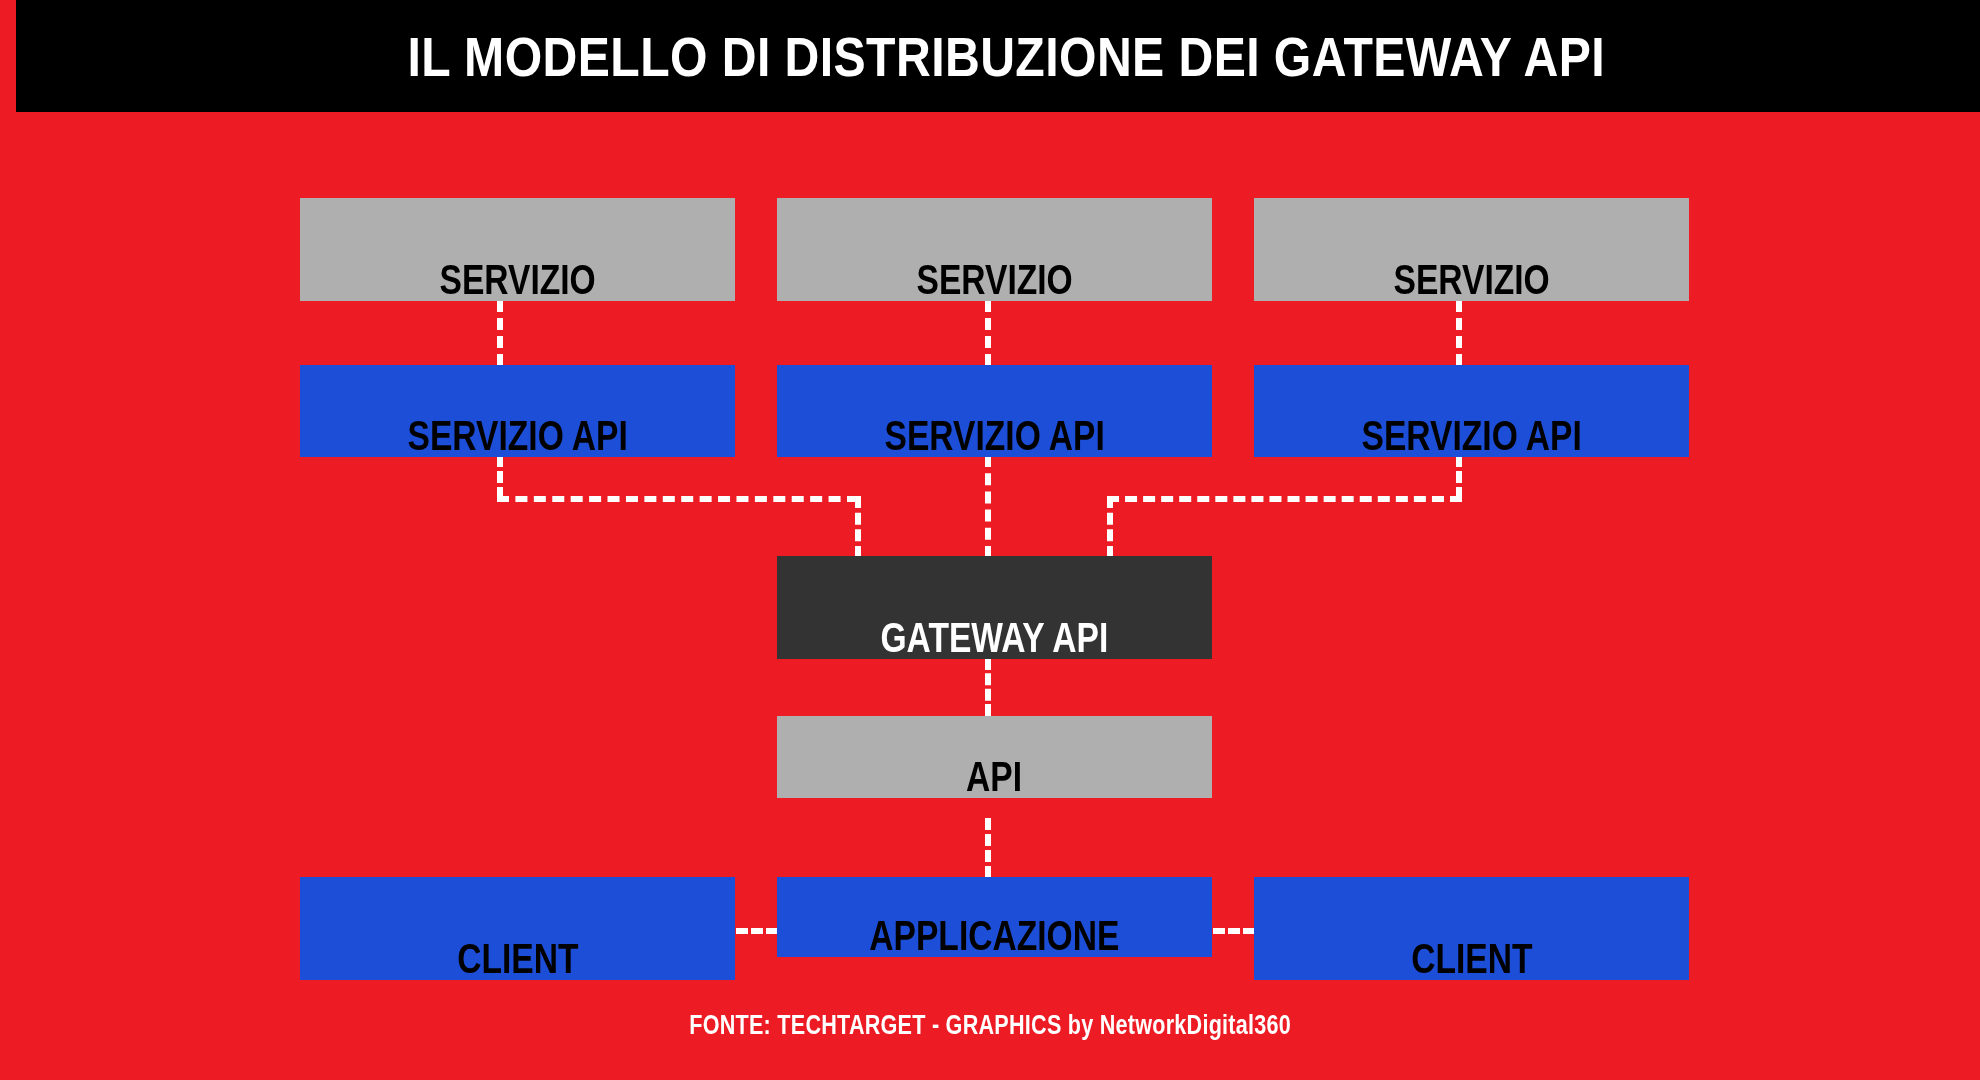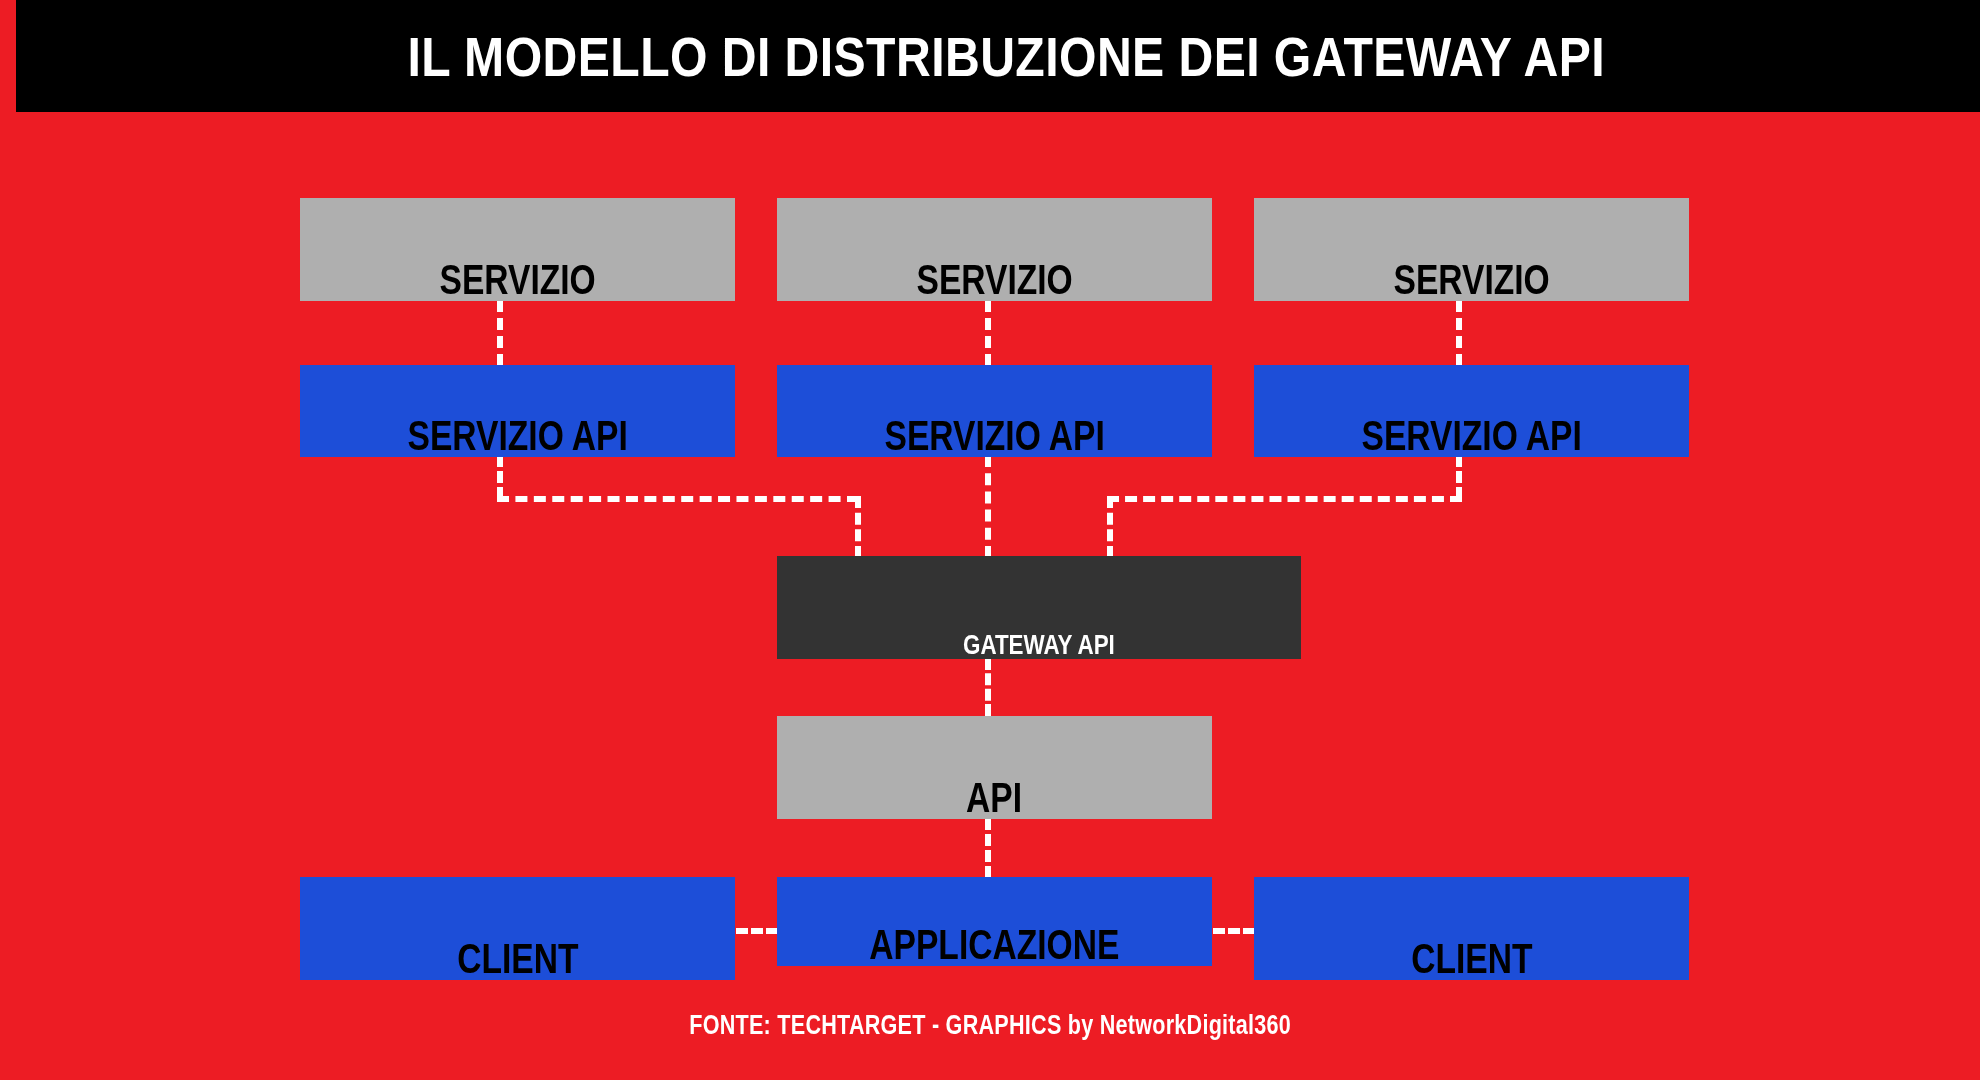--- a/index.html
+++ b/index.html
@@ -114,32 +114,32 @@
   <div class="node light" style="left:300px; top:365px; width:435px; height:92px; font-size:42px;">
     <span>SERVIZIO API</span>
   </div>
   <div class="node light" style="left:777px; top:365px; width:435px; height:92px; font-size:42px;">
     <span>SERVIZIO API</span>
   </div>
   <div class="node light" style="left:1254px; top:365px; width:435px; height:92px; font-size:42px;">
     <span>SERVIZIO API</span>
   </div>
 
-  <div class="node dark" style="left:777px; top:556px; width:524px; height:103px; font-size:28px;">
+  <div class="node dark" style="left:777px; top:556px; width:435px; height:103px; font-size:42px;">
     <span>GATEWAY API</span>
   </div>
 
-  <div class="node gray" style="left:777px; top:716px; width:435px; height:103px; font-size:42px;">
+  <div class="node gray" style="left:777px; top:716px; width:435px; height:82px; font-size:42px;">
     <span>API</span>
   </div>
 
   <div class="node light" style="left:300px; top:877px; width:435px; height:103px; font-size:42px;">
     <span>CLIENT</span>
   </div>
-  <div class="node light" style="left:777px; top:877px; width:435px; height:89px; font-size:42px;">
+  <div class="node light" style="left:777px; top:877px; width:435px; height:80px; font-size:42px;">
     <span>APPLICAZIONE</span>
   </div>
   <div class="node light" style="left:1254px; top:877px; width:435px; height:103px; font-size:42px;">
     <span>CLIENT</span>
   </div>
 
   <div class="credit" style="top:1010px;">
     <span>FONTE: TECHTARGET - GRAPHICS by NetworkDigital360</span>
   </div>
 

